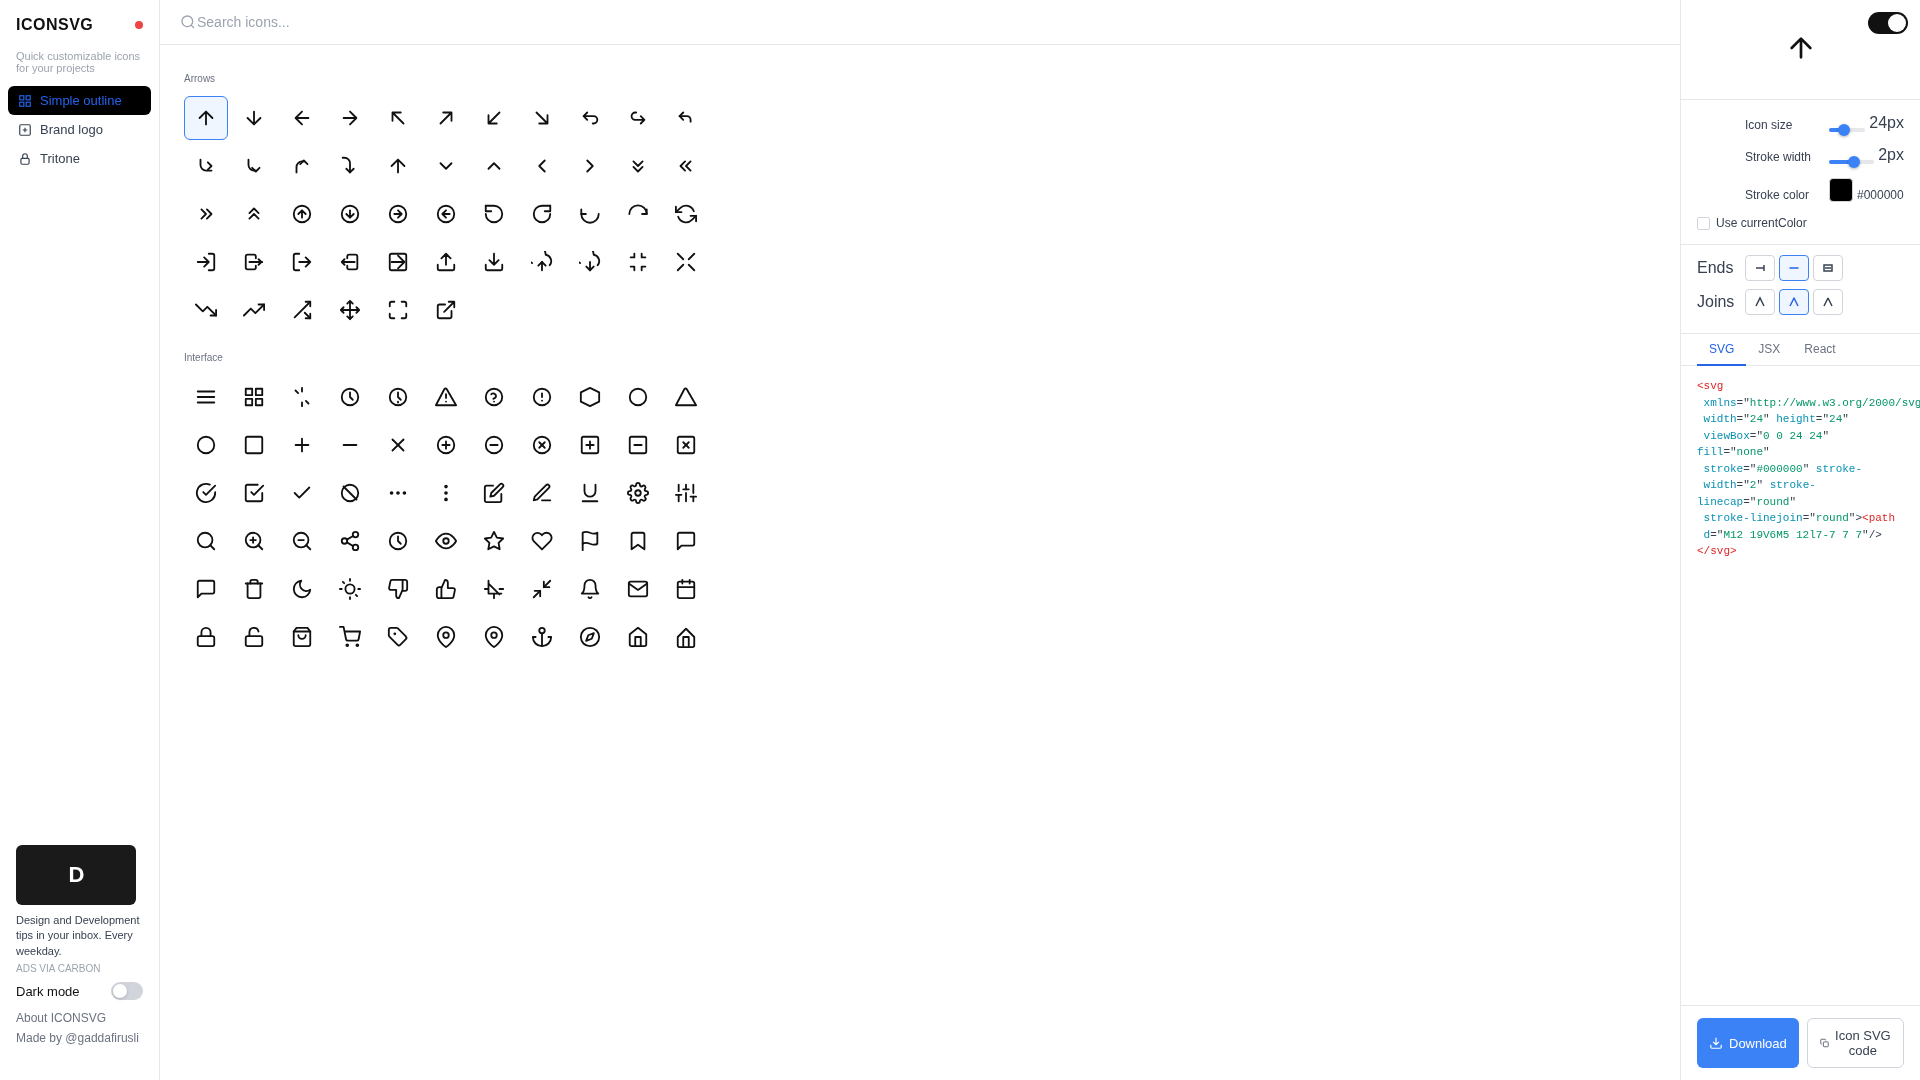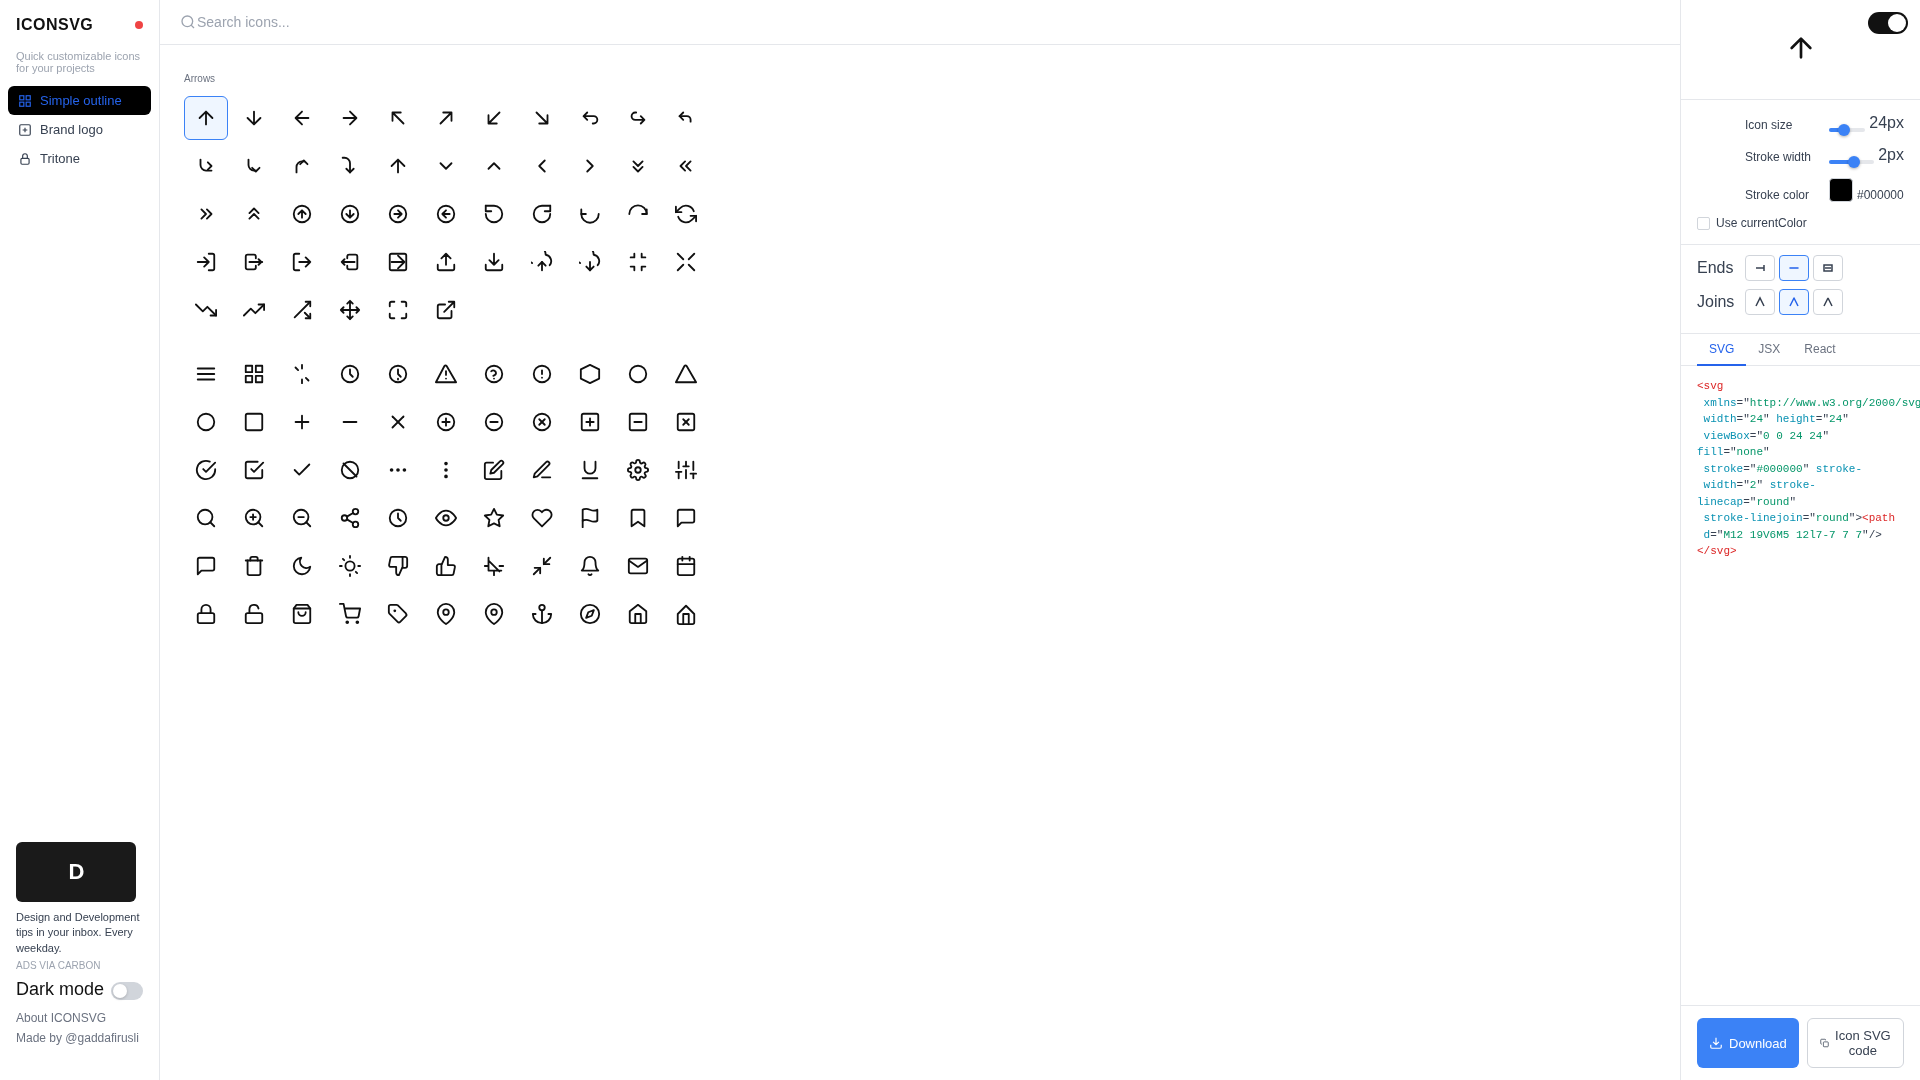--- a/index.html
+++ b/index.html
@@ -33,21 +33,21 @@
     }
     .ad-logo {
       width: 120px; height: 60px; background: #1a1a1a; border-radius: 6px;
       display: flex; align-items: center; justify-content: center; margin-bottom: 8px;
     }
     .ad-logo-inner {
       font-size: 22px; font-weight: 900; color: white; letter-spacing: -1px;
     }
     .ad-text { font-size: 11px; color: #374151; line-height: 1.4; margin-bottom: 4px; }
     .ad-via { font-size: 10px; color: #9ca3af; }
-    .dark-mode-row { display: flex; align-items: flex-end; justify-content: space-between; padding: 8px 0; font-size: 18px; }
+    .dark-mode-row { display: flex; align-items: center; justify-content: space-between; padding: 8px 0; font-size: 13px; }
     .toggle {
       width: 32px; height: 18px; background: #d1d5db; border-radius: 9px; position: relative; cursor: pointer;
     }
     .toggle-knob {
       width: 14px; height: 14px; background: white; border-radius: 50%;
       position: absolute; top: 2px; left: 2px; transition: left 0.2s;
       box-shadow: 0 1px 3px rgba(0,0,0,0.2);
     }
     .sidebar-link { font-size: 12px; color: #6b7280; padding: 3px 0; cursor: pointer; }
 
@@ -505,20 +505,21 @@
             <path d="M8 3H5a2 2 0 00-2 2v3M21 8V5a2 2 0 00-2-2h-3M16 21h3a2 2 0 002-2v-3M3 16v3a2 2 0 002 2h3"></path>
           </svg>
         </div>
       <div class="icon-cell">
           <svg viewBox="0 0 24 24">
             <path d="M18 13v6a2 2 0 01-2 2H5a2 2 0 01-2-2V8a2 2 0 012-2h6M15 3h6v6M10 14L21 3"></path>
           </svg>
         </div>
     </div>
 
+    <div class="section-label">Interface</div>
     <div class="icon-grid">
 
       <div class="icon-cell">
           <svg viewBox="0 0 24 24">
             <line x1="3" y1="6" x2="21" y2="6"></line>
             <line x1="3" y1="12" x2="21" y2="12"></line>
             <line x1="3" y1="18" x2="21" y2="18"></line>
           </svg>
         </div>
       <div class="icon-cell">

